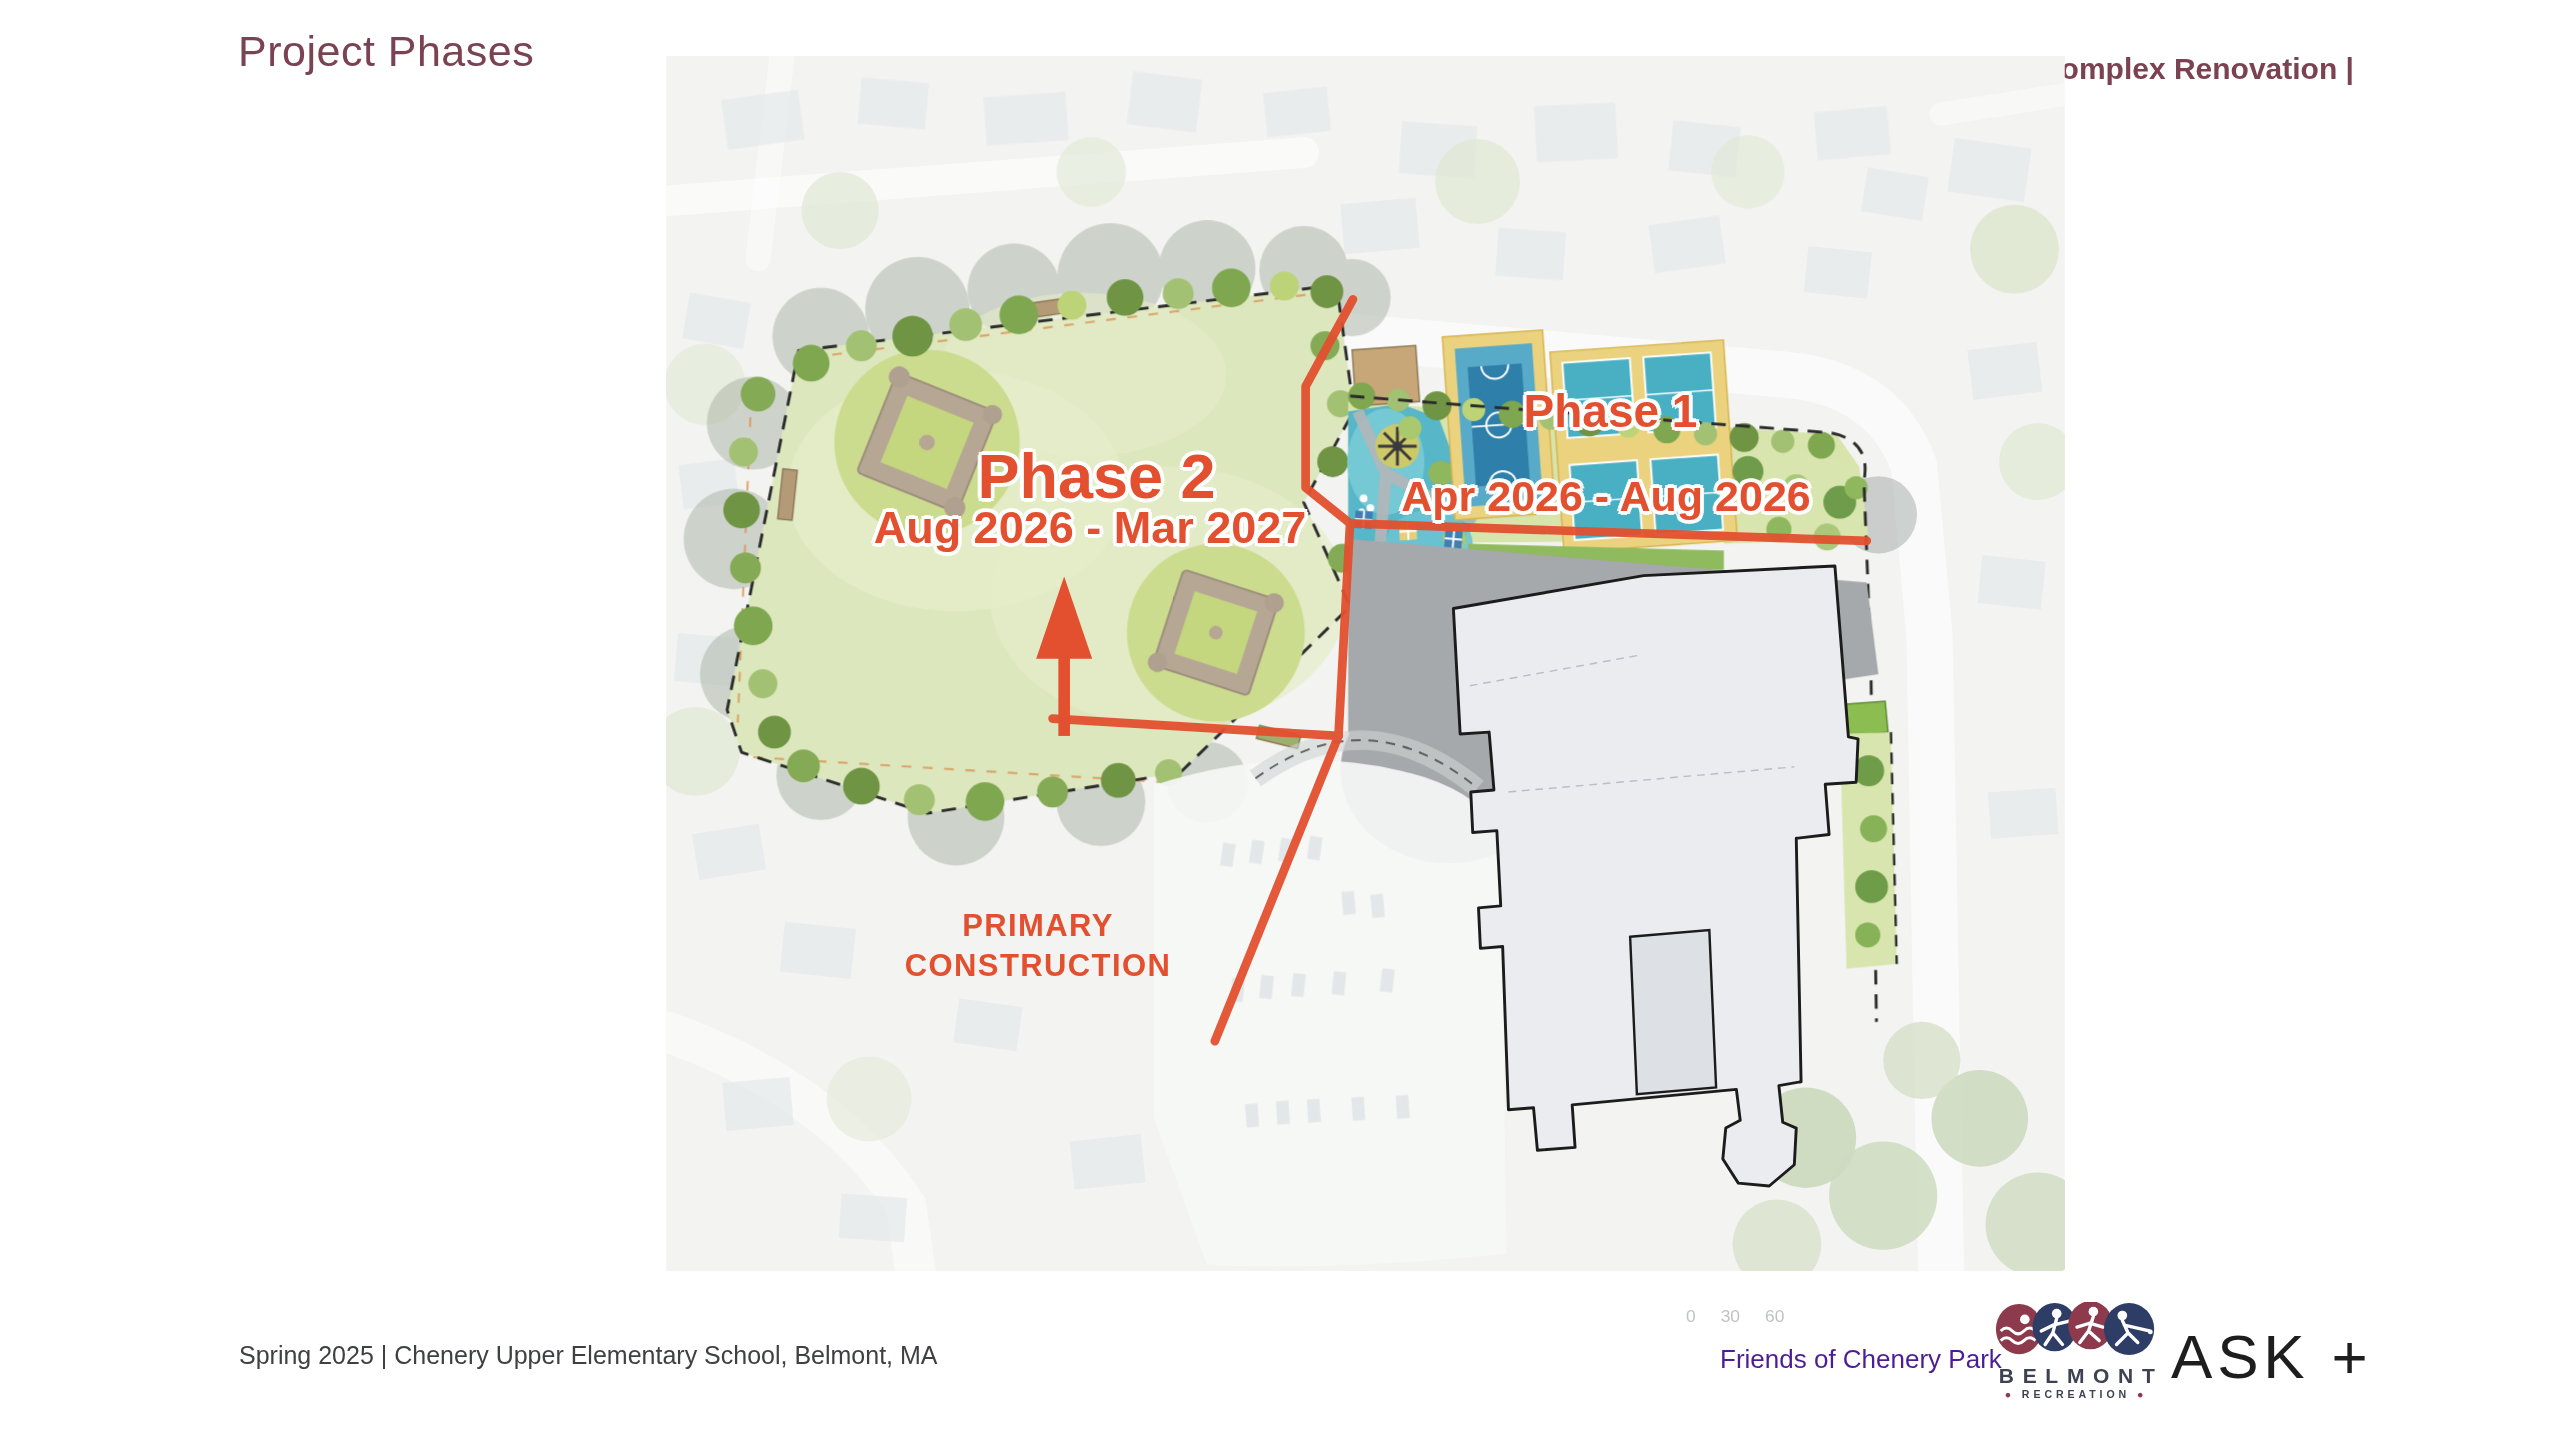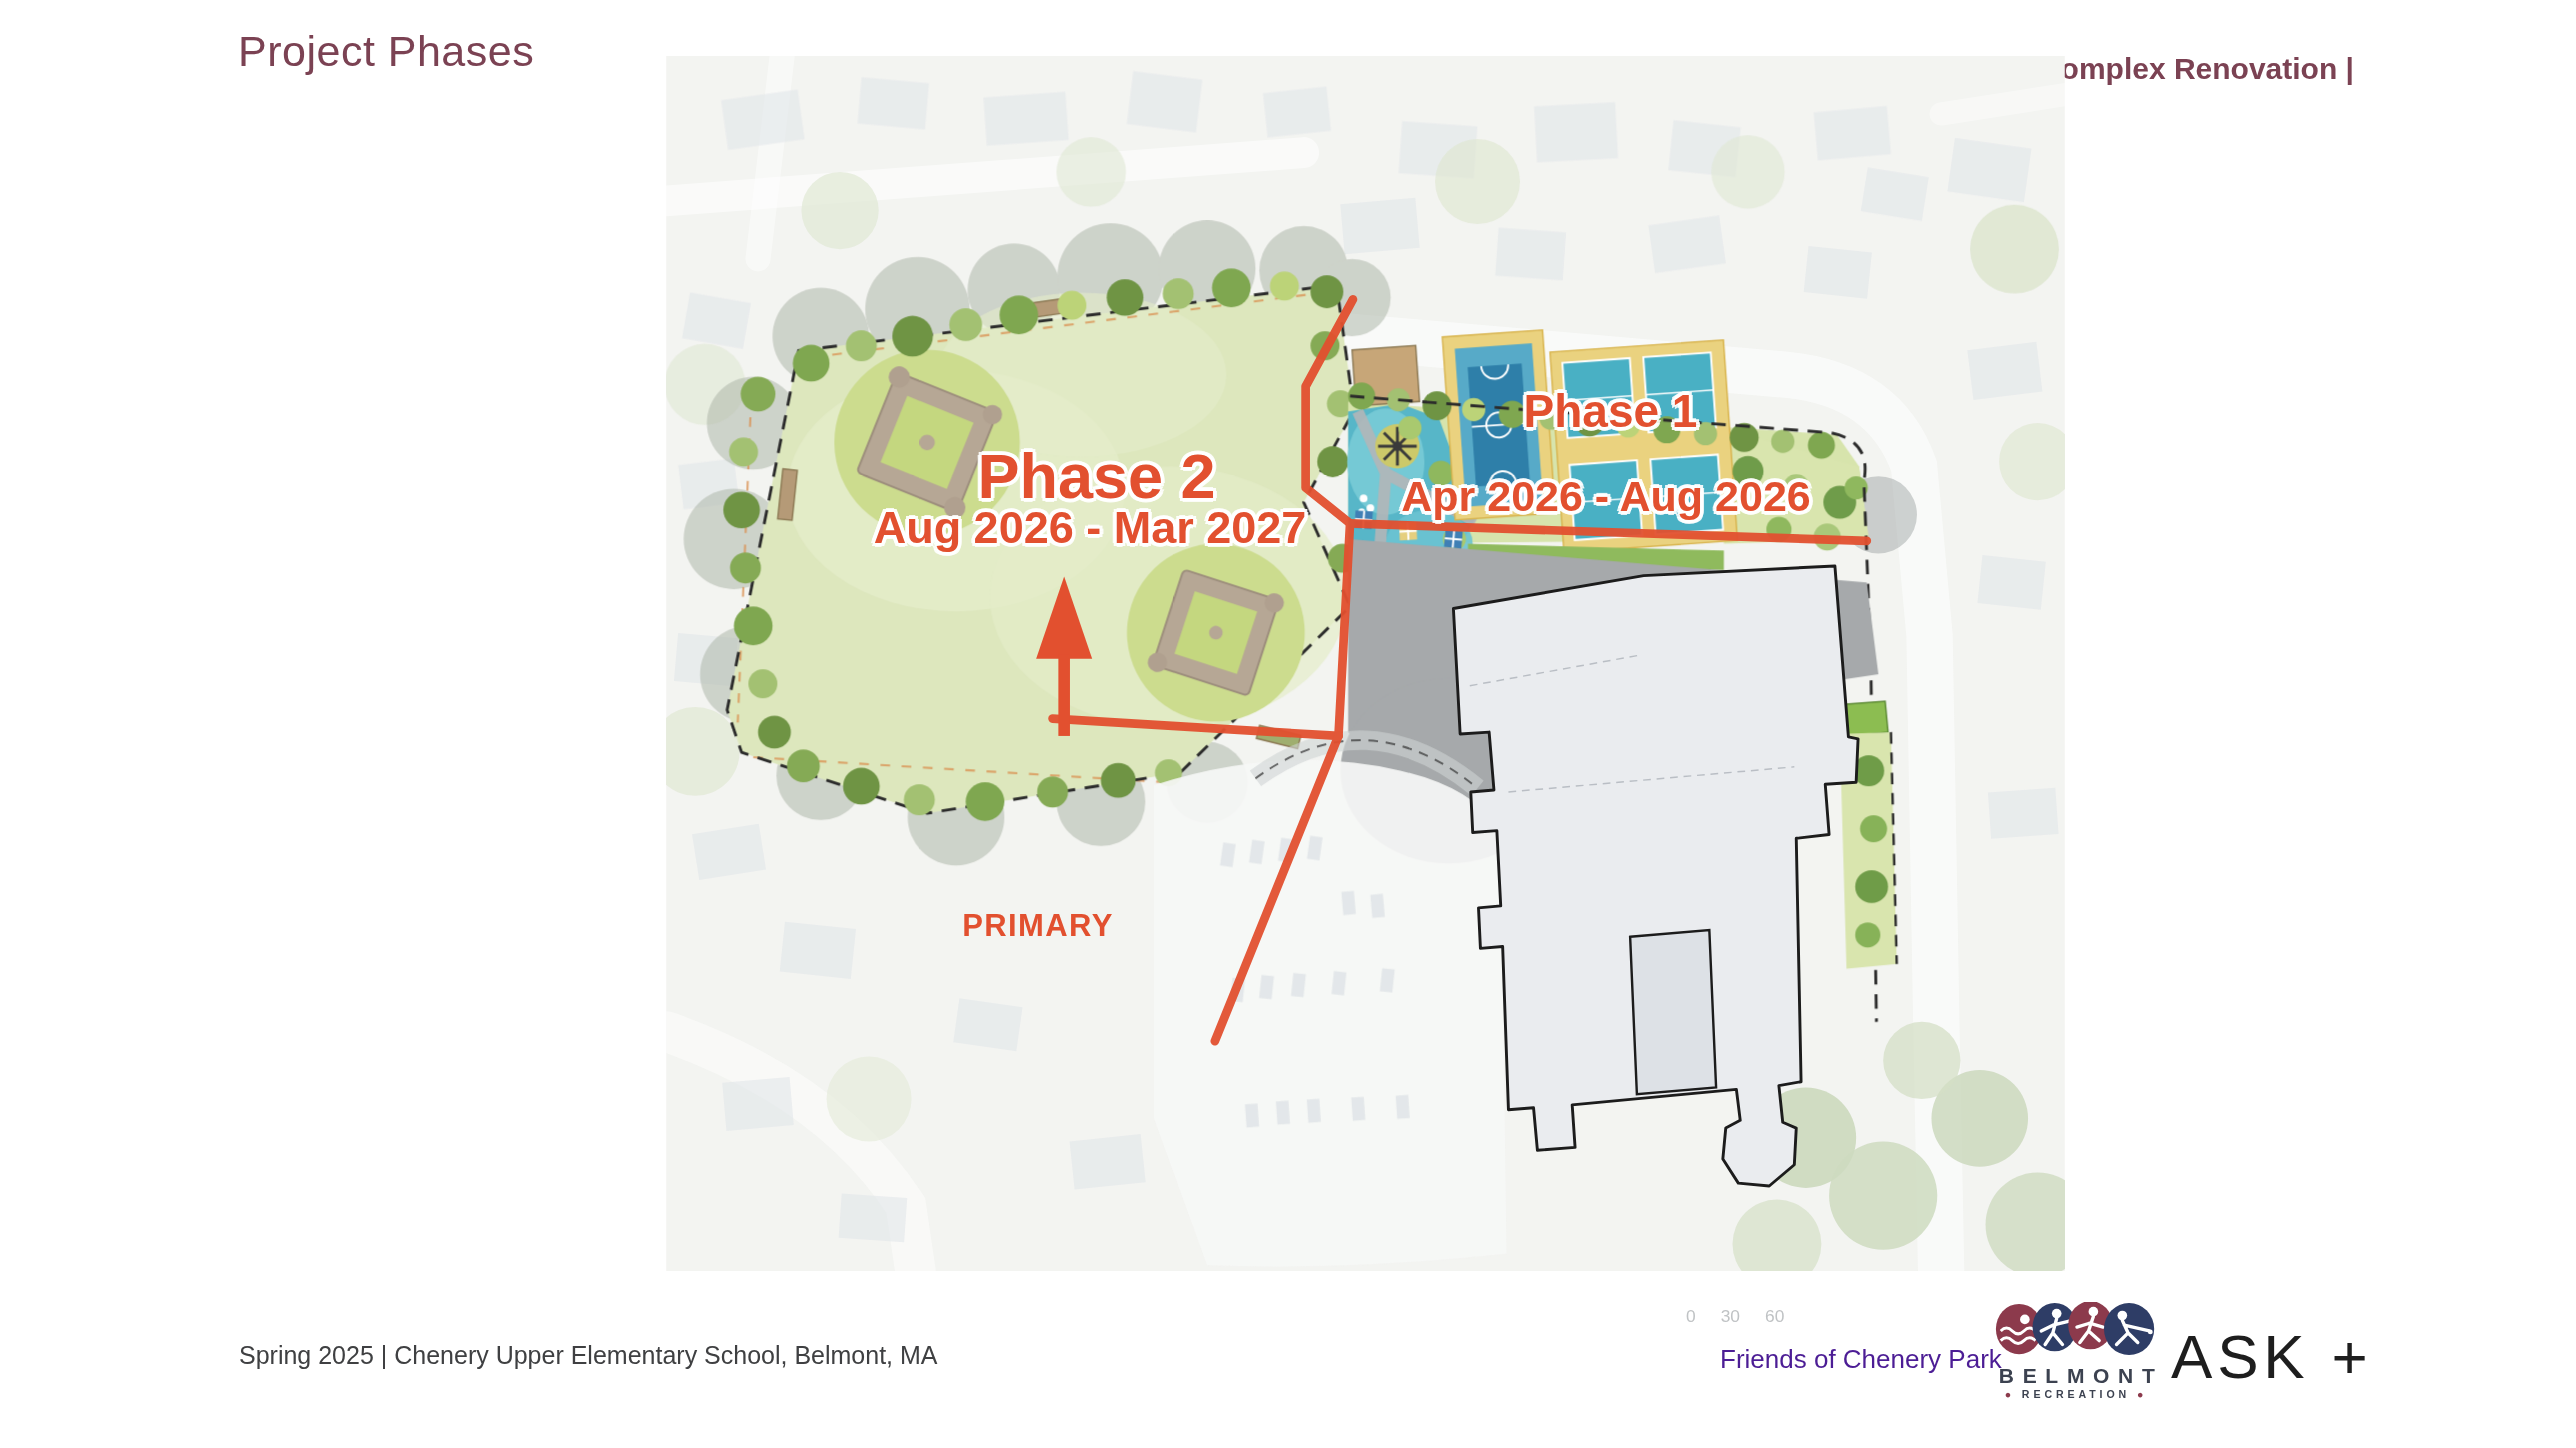--- a/index.html
+++ b/index.html
@@ -394,20 +394,21 @@
   </g>
 </svg>
 </div>
 
 <div class="abs map-label phase2-label">Phase 2</div>
 <div class="abs map-label phase2-dates">Aug 2026 - Mar 2027</div>
 <div class="abs map-label phase1-label">Phase 1</div>
 <div class="abs map-label phase1-dates">Apr 2026 - Aug 2026</div>
 <div class="abs map-label primary-label">
   <div>PRIMARY</div>
+  <div>CONSTRUCTION</div>
 </div>
 
 <div class="abs footer-left">Spring 2025 |  Chenery Upper Elementary School, Belmont, MA</div>
 
 <div class="abs scale-ticks">
   <span>0</span>
   <span>30</span>
   <span>60</span>
 </div>
 

